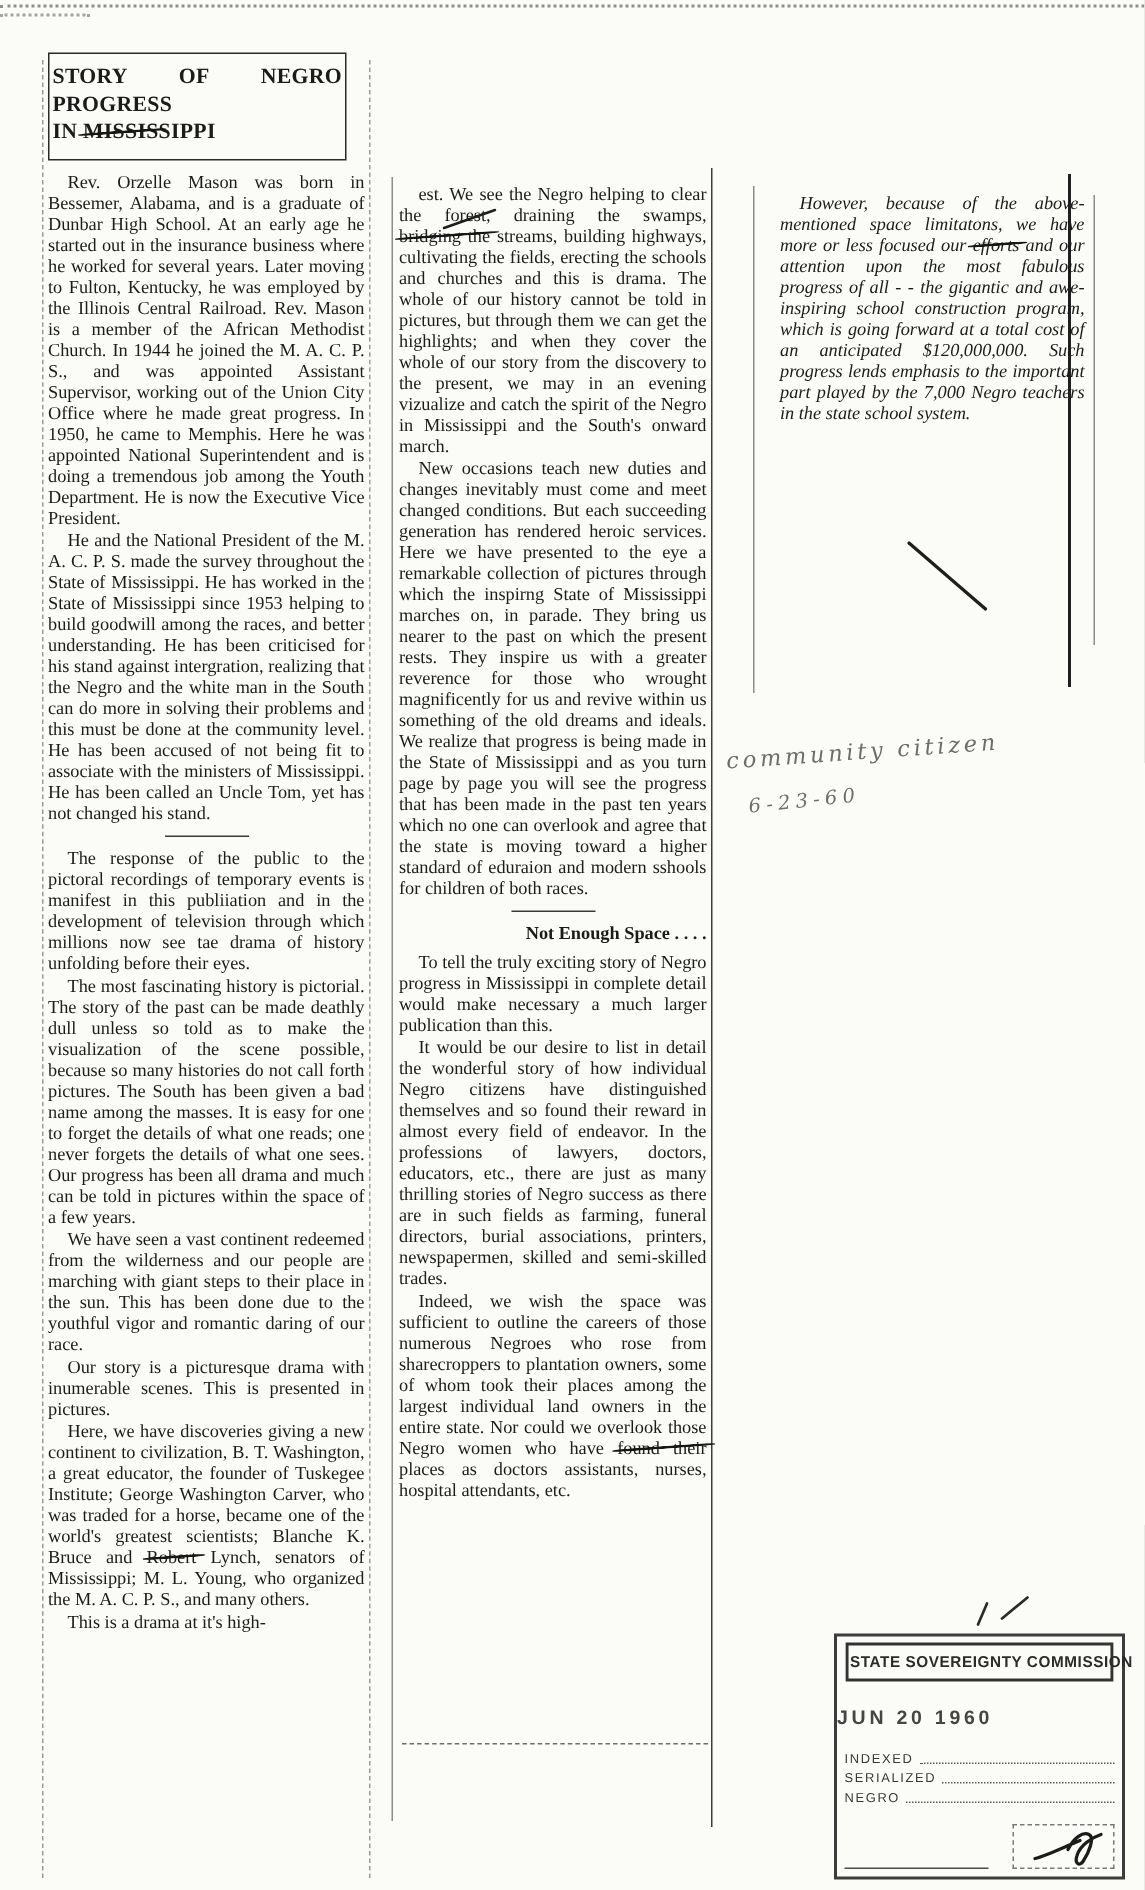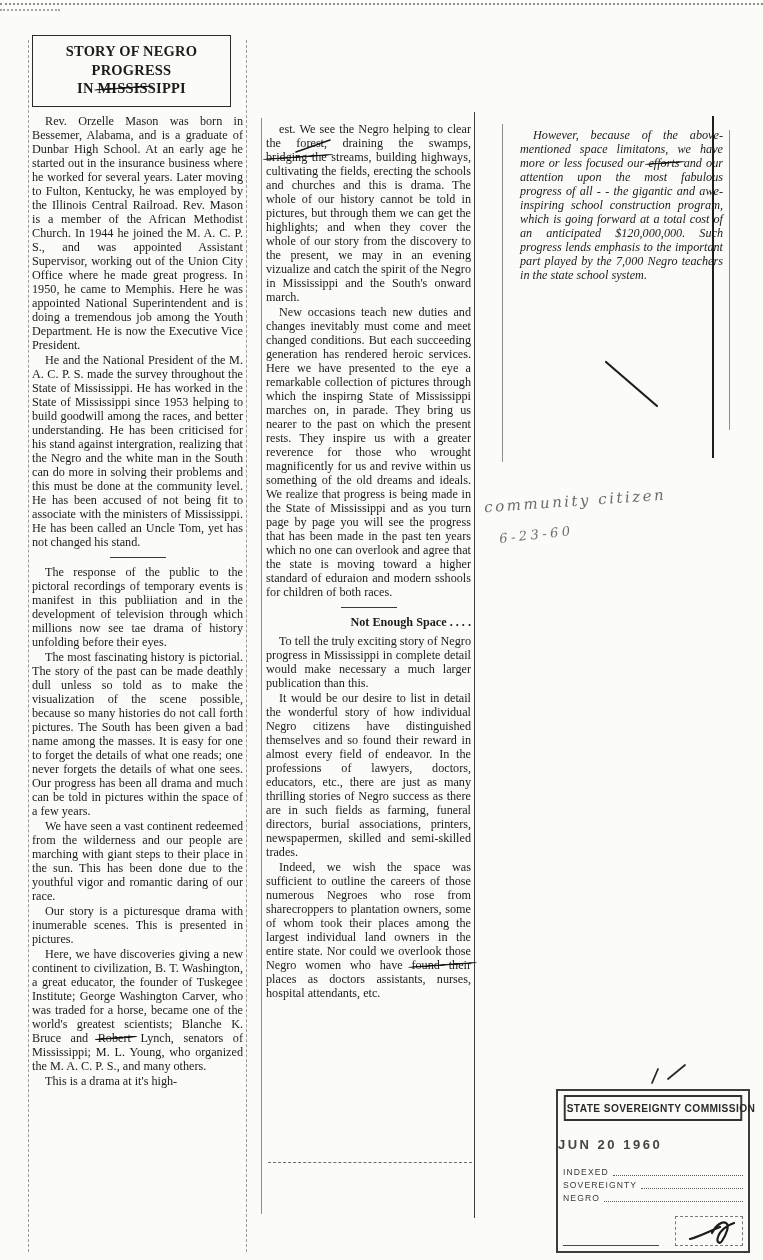--- a/index.html
+++ b/index.html
@@ -5,21 +5,21 @@
   html,body{margin:0;padding:0;background:#d9d9d6;}
   .page{position:relative;width:763px;height:1260px;margin:0 auto;background:#fbfbf7;
         font-family:"Liberation Serif",serif;color:#1b1b1b;overflow:hidden;}
   .edge-dots{position:absolute;top:3px;left:0;width:100%;border-top:2px dotted #8f8f8f;}
   .edge-dots2{position:absolute;top:9px;left:0;width:60px;border-top:2px dotted #a5a5a5;}
 
   .col{position:absolute;text-align:justify;font-size:12.2px;line-height:14px;}
   .col p{margin:0;text-indent:13px;}
   .col p + p{margin-top:1px;}
 
-  .headline{border:1.6px solid #2a2a2a;text-align:center;font-weight:bold;font-size:14.5px;
+  .headline{border:1.6px solid #2a2a2a;font-weight:bold;font-size:14.5px;
             line-height:18.5px;padding:6px 2px 8px;margin:0 12px 7px 0;letter-spacing:.2px;}
   .headline div{text-indent:0;}
 
   .divider{border:none;border-top:1.4px solid #3a3a3a;width:56px;margin:8px auto 7px auto;}
   .subhead{font-weight:bold;text-align:right;text-indent:0 !important;margin:2px 0 5px 0 !important;}
 
   .pen-strike{position:relative;white-space:nowrap;}
   .pen-strike::after{content:"";position:absolute;left:-3px;right:-6px;top:46%;
                      border-top:2.4px solid #161616;transform:rotate(-4deg);border-radius:40%;}
 
@@ -102,21 +102,21 @@
 
   <div class="stamp">
     <div class="stamp-title">STATE SOVEREIGNTY COMMISSION</div>
     <div class="stamp-date">JUN 20 1960</div>
     <div class="stamp-fields">
       <div class="stamp-field">
         <span>INDEXED</span>
         <span class="leader"></span>
       </div>
       <div class="stamp-field">
-        <span>SOVEREIGNTY</span>
+        <span>SERIALIZED</span>
         <span class="leader"></span>
       </div>
       <div class="stamp-field">
         <span>NEGRO</span>
         <span class="leader"></span>
       </div>
     </div>
     <div class="stamp-bottom">
       <div class="stamp-sign"></div>
       <div class="stamp-initialbox">

